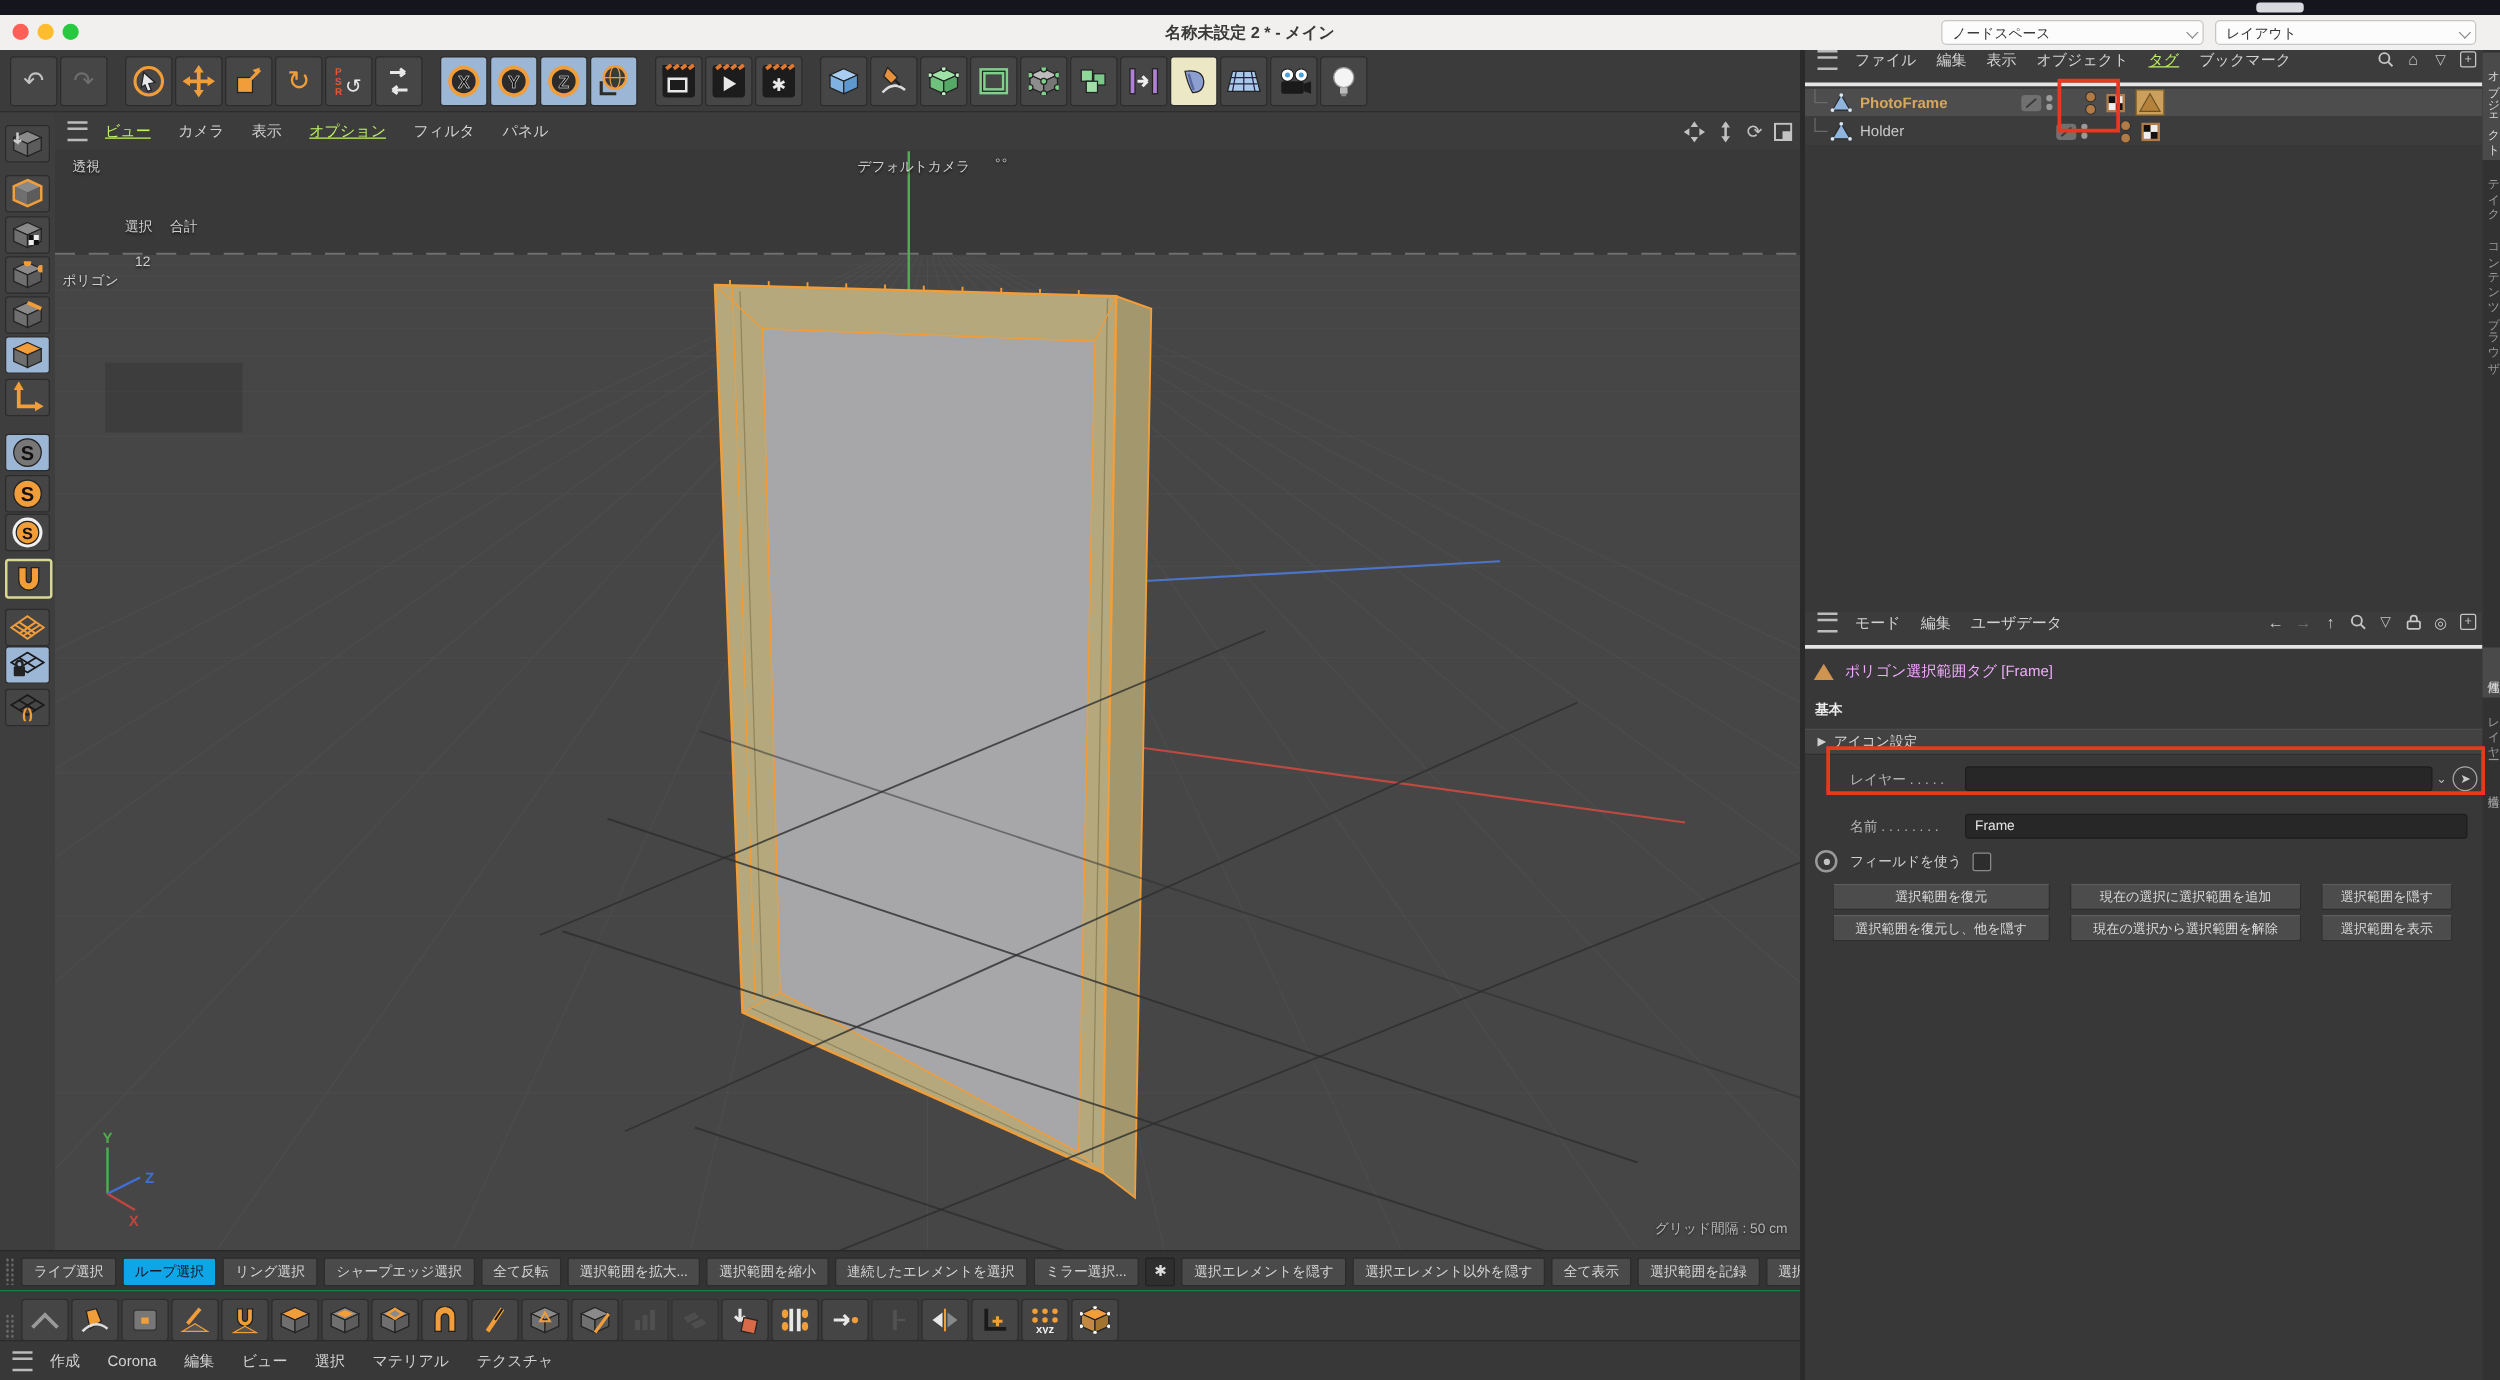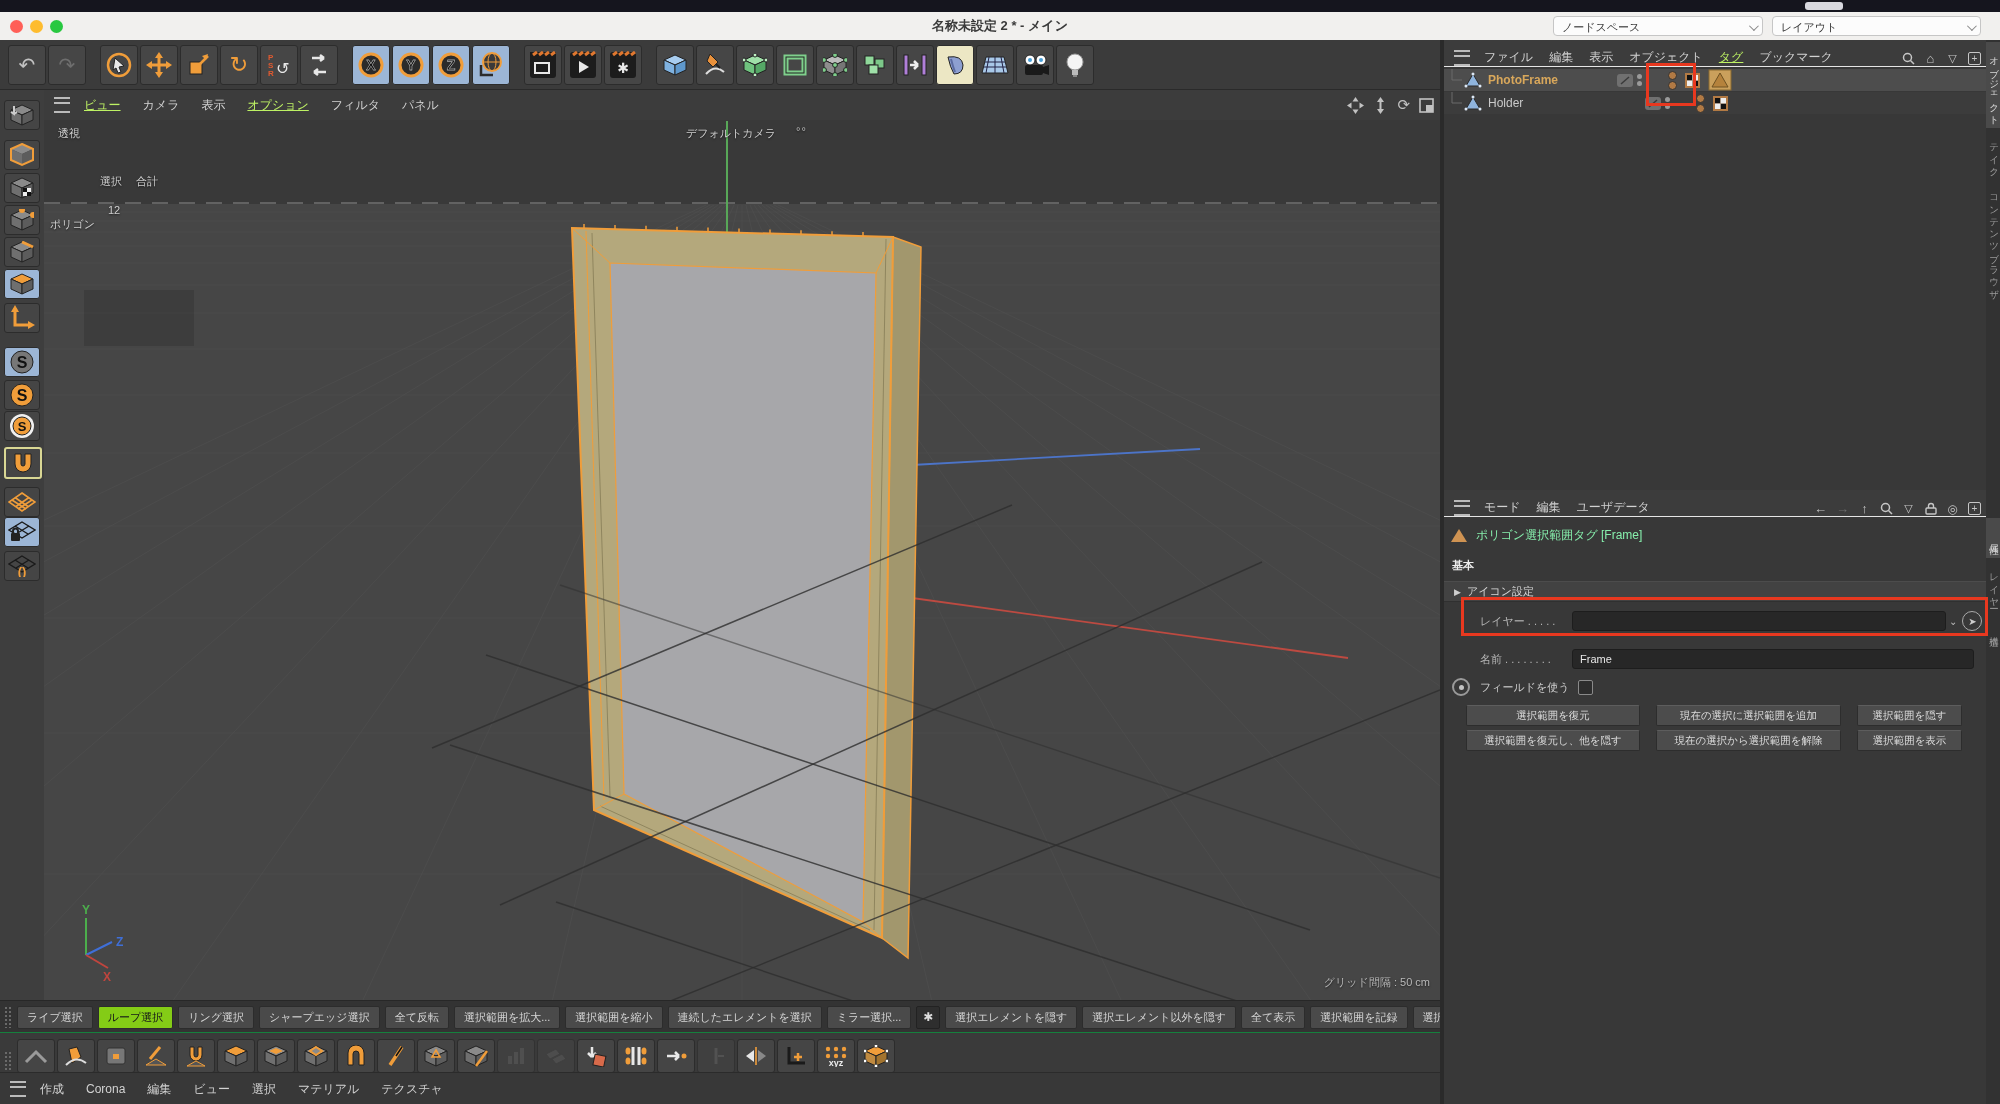--- a/index.html
+++ b/index.html
@@ -34,41 +34,41 @@
   .menu-item{font-size:12px;color:#d2d2d2;margin-right:22px;cursor:default;}
   .menu-item.hl{color:#bef264;text-decoration:underline;}
   .burger{width:16px;height:12px;border-top:2px solid #bbb;border-bottom:2px solid #bbb;margin:0 14px 0 10px;position:relative;}
   .burger:after{content:"";position:absolute;left:0;top:3px;width:100%;height:2px;background:#bbb;}
   .vp-canvas{left:44px;top:120px;width:1396px;height:880px;background:#3a3a3a;}
   .vp-label{position:absolute;font-size:11px;color:#cfcfcf;text-shadow:0 1px 2px rgba(0,0,0,.6);}
   .stats-box{position:absolute;left:40px;top:170px;width:110px;height:56px;background:rgba(20,20,20,.18);}
   
   .rdiv{left:1440px;top:40px;width:4px;height:1064px;background:#2a2a2a;}
   .om{left:1444px;top:40px;width:542px;height:450px;background:#383838;}
-  .panel-menubar{height:26px;background:#3c3c3c;border-bottom:1px solid #e5e5e5;display:flex;align-items:flex-end;}
+  .panel-menubar{height:26px;background:#3c3c3c;border-bottom:3px solid #e5e5e5;display:flex;align-items:flex-start;}
   .om-row{position:absolute;left:0;width:542px;height:22px;display:flex;align-items:center;}
   .om-name{font-size:12px;margin-left:6px;text-align:center;}
   .am{left:1444px;top:490px;width:542px;height:614px;background:#383838;}
   .mini{width:15px;height:15px;margin-left:7px;display:flex;align-items:center;justify-content:center;color:#c6c6c6;font-size:12px;}
   .am-label{font-size:11px;color:#b5b5b5;}
   .am-input{background:#272727;border:1px solid #1d1d1d;border-radius:3px;color:#e6e6e6;font-size:11px;
             padding:0 7px;height:20px;box-sizing:border-box;font-family:"Liberation Sans",sans-serif;}
   .am-btn{background:#4c4c4c;border:1px solid #2d2d2d;border-top-color:#5d5d5d;border-radius:2px;color:#dcdcdc;
           font-size:10.5px;height:19px;display:flex;align-items:center;justify-content:center;cursor:default;}
   .redbox{position:absolute;border:3px solid #e8381f;background:transparent;z-index:40;}
   
   .vtabs{left:1986px;top:40px;width:14px;height:1064px;background:#323232;}
   .vtab{position:absolute;left:0;width:14px;writing-mode:vertical-rl;text-orientation:upright;
         font-size:9.5px;color:#9a9a9a;letter-spacing:1px;text-align:center;}
   .vtab.active{background:#4a4a4a;color:#d8d8d8;}
   
   .cmdbar{left:0;top:1000px;width:1440px;height:32px;background:#333333;border-top:1px solid #272727;display:flex;align-items:center;overflow:hidden;}
   .cmd-btn{background:#4a4a4a;border:1px solid #2c2c2c;border-radius:2px;color:#d6d6d6;font-size:11px;height:21px;
            display:flex;align-items:center;padding:0 9px;margin-right:5px;flex:none;cursor:default;}
-  .cmd-btn.active{background:#84cc16;color:#15151a;}
+  .cmd-btn.active{background:#0ea5e9;color:#15151a;}
   .iconbar{left:0;top:1032px;width:1440px;height:40px;background:#3a3a3a;border-top:1px solid #15803d;display:flex;align-items:flex-end;}
   .bicon{width:36px;height:32px;background:#454545;border:1px solid #2c2c2c;border-radius:3px;margin-right:2px;
          display:flex;align-items:center;justify-content:center;flex:none;}
   .botmenu{left:0;top:1072px;width:1440px;height:32px;background:#383838;border-top:1px solid #2b2b2b;display:flex;align-items:center;}
   .dots-handle{width:7px;height:22px;margin:0 6px 0 4px;flex:none;
     background-image:radial-gradient(#6a6a6a 1px, transparent 1.2px);background-size:4px 4px;}
   svg{display:block;}
   .fill{position:absolute;left:0;top:0;}
 </style>
 </head>
@@ -711,21 +711,21 @@
           </span>
           <span class="mini">
             <span style="color:#c6c6c6;font-size:10px;border:1px solid #c6c6c6;border-radius:2px;width:11px;height:11px;display:inline-flex;align-items:center;justify-content:center;">+</span>
           </span>
         </div>
   </div>
   <div class="row" style="margin:10px 0 0 6px;">
     <svg width="18" height="15">
           <polygon points="9,1 17,14 1,14" fill="#cf9352"></polygon>
         </svg>
-    <span style="font-size:12px;color:#86efac;margin-left:8px;">ポリゴン選択範囲タグ [Frame]</span>
+    <span style="font-size:12px;color:#f0abfc;margin-left:8px;">ポリゴン選択範囲タグ [Frame]</span>
   </div>
   <div style="font-size:11px;font-weight:bold;color:#ededed;margin:14px 0 0 8px;">基本</div>
   <div style="margin-top:8px;height:19px;background:#424242;border-top:1px solid #4c4c4c;border-bottom:1px solid #303030;display:flex;align-items:center;">
     <span style="color:#cfcfcf;font-size:9px;margin:0 6px 0 10px;">▶</span>
     <span style="font-size:11px;color:#d8d8d8;">アイコン設定</span>
   </div>
 
   <div class="row" style="margin:8px 0 0 0;height:22px;">
     <span class="am-label" style="margin-left:36px;width:92px;"><span>レイヤー</span> <span>. . . . .</span></span>
     <input class="am-input" style="width: 374px;" value="">

